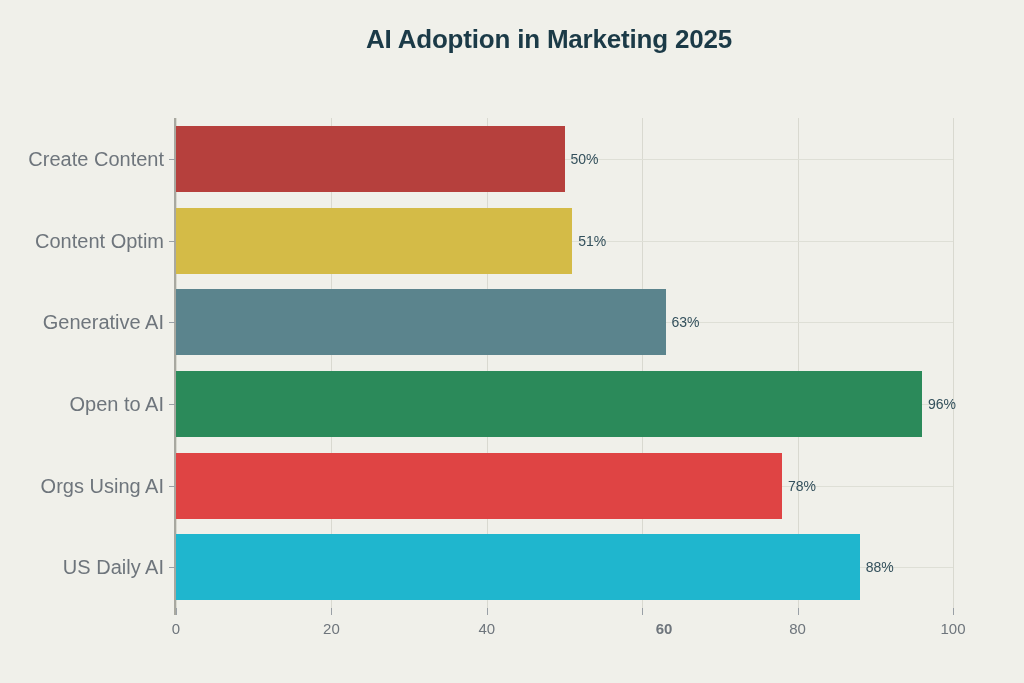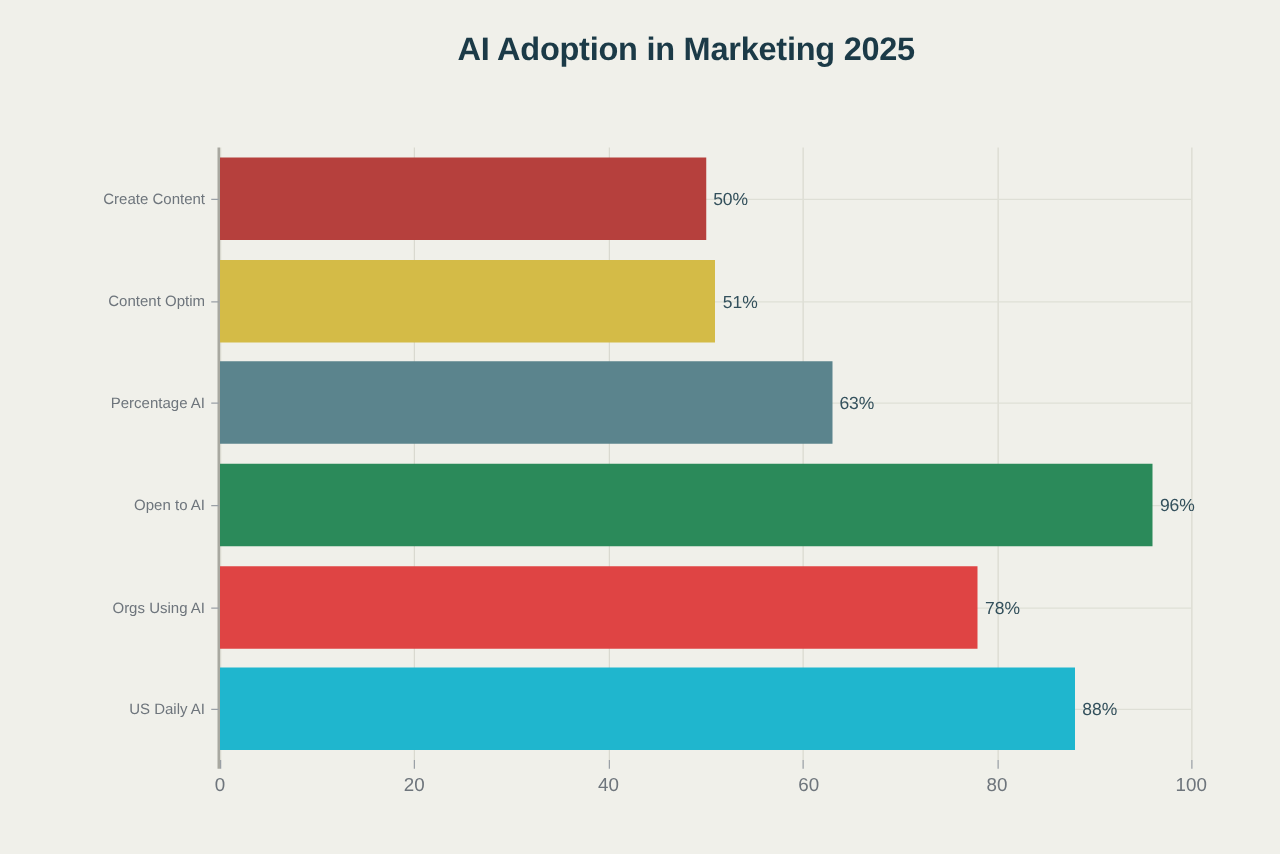--- a/index.html
+++ b/index.html
@@ -81,21 +81,21 @@
     font-size: 14px;
     color: #33505c;
     white-space: nowrap;
     transform: translateY(-50%);
   }
 
   
   .ytick-label {
     position: absolute;
     right: 1032px; 
-    font-size: 12px;
+    font-size: 20px;
     color: #6e757c;
     white-space: nowrap;
     text-align: right;
     transform: translateY(-50%);
   }
   .ytick-mark {
     position: absolute;
     width: 6px;
     height: 1px;
     background: #9aa0a6;
@@ -166,37 +166,37 @@
         <div class="bar-value" style="left: 689.76px; top: 449.167px;">88%</div>
       </div>
   </div>
 
   <div id="y-ticks">
       <div class="ytick-mark" style="left: 132px; top: 158.833px;"></div>
       <div class="ytick-label" style="right: 897px; top: 158.833px;">Create Content</div>
       <div class="ytick-mark" style="left: 132px; top: 240.5px;"></div>
       <div class="ytick-label" style="right: 897px; top: 240.5px;">Content Optim</div>
       <div class="ytick-mark" style="left: 132px; top: 322.167px;"></div>
-      <div class="ytick-label" style="right: 897px; top: 322.167px;">Percentage AI</div>
+      <div class="ytick-label" style="right: 897px; top: 322.167px;">Generative AI</div>
       <div class="ytick-mark" style="left: 132px; top: 403.833px;"></div>
       <div class="ytick-label" style="right: 897px; top: 403.833px;">Open to AI</div>
       <div class="ytick-mark" style="left: 132px; top: 485.5px;"></div>
       <div class="ytick-label" style="right: 897px; top: 485.5px; text-align: right;">Orgs Using AI</div>
       <div class="ytick-mark" style="left: 132px; top: 567.167px;"></div>
       <div class="ytick-label" style="right: 897px; top: 567.167px;">US Daily AI</div>
     </div>
   <div id="x-ticks">
       <div class="xtick-mark" style="left: 139px; top: 608px;"></div>
       <div class="xtick-label" style="left: 139px; top: 620px;">0</div>
       <div class="xtick-mark" style="left: 294.4px; top: 608px;"></div>
       <div class="xtick-label" style="left: 294.4px; top: 620px;">20</div>
       <div class="xtick-mark" style="left: 449.8px; top: 608px;"></div>
       <div class="xtick-label" style="left: 449.8px; top: 620px;">40</div>
       <div class="xtick-mark" style="left: 605.2px; top: 608px;"></div>
-      <div class="xtick-label" style="left: 610px; top: 620px;">60</div>
+      <div class="xtick-label" style="left: 627px; top: 620px; font-weight: bold;">60</div>
       <div class="xtick-mark" style="left: 760.6px; top: 608px;"></div>
       <div class="xtick-label" style="left: 760.6px; top: 620px;">80</div>
       <div class="xtick-mark" style="left: 916px; top: 608px;"></div>
       <div class="xtick-label" style="left: 916px; top: 620px;">100</div>
     </div>
 
 
 </div>
 
 </body></html>

